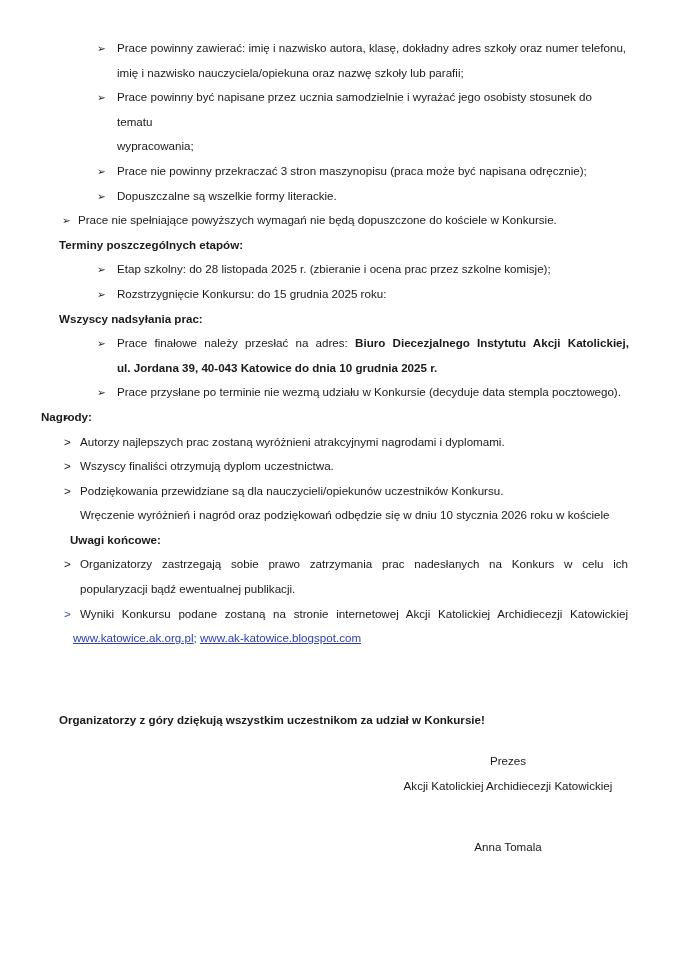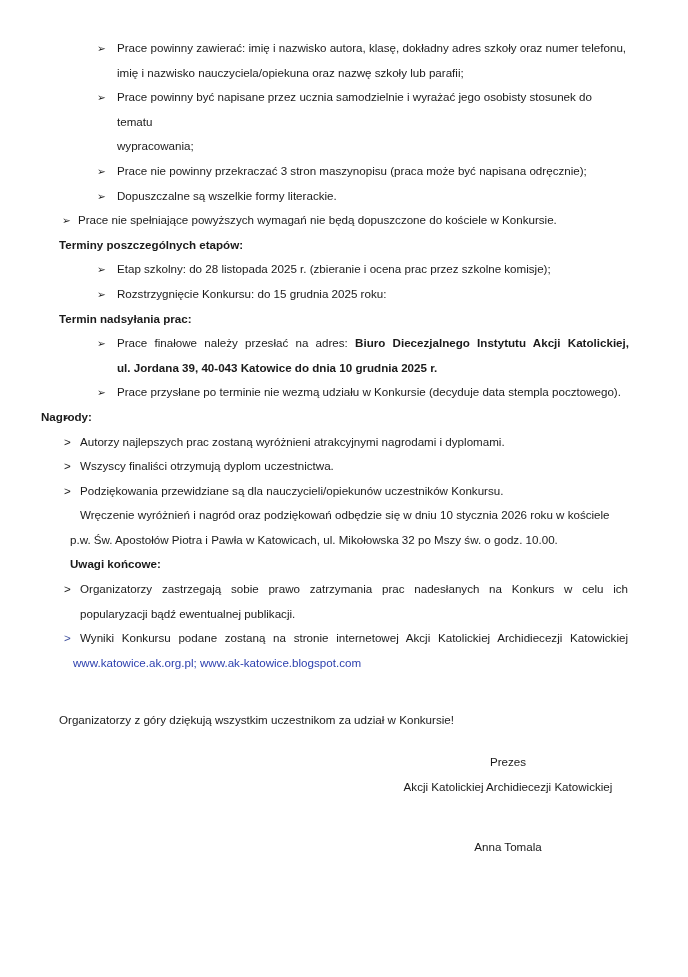--- a/index.html
+++ b/index.html
@@ -34,23 +34,23 @@
   .b2{padding-left:117px;margin-right:59px;}
   .b2 .marker{position:absolute;left:97px;top:0;}
   .marker{line-height:24.6px;}
   .arrow{font-size:10.5px;}
   .gt-blue{color:#40519e;}
   .j{text-align:justify;text-align-last:justify;}
   .bold{font-weight:bold;}
   .wreczenie-l1{margin-left:80px;}
   .wreczenie-l2{margin-left:70px;}
   .link-line{margin-left:73px;}
-  .link{color:#2b3fae;cursor:pointer;}
+  .link{color:#2b3fae;text-decoration:underline;cursor:pointer;}
   .link-sep{color:#2b3fae;}
-  .thanks{margin-left:59px;margin-top:33px;font-weight:normal;}
+  .thanks{margin-left:59px;margin-top:57px;font-weight:bold;}
   .sig{margin-left:388px;width:240px;text-align:center;}
   .sig-role{margin-top:17px;}
   .sig-name{margin-top:36px;}
 </style>
 </head>
 <body>
 
 <div class="page">
 
   <div class="para b2">
@@ -85,21 +85,21 @@
   <div class="para b2">
     <span class="marker arrow">➢</span>
     <span>Etap szkolny: do 28 listopada 2025 r. (zbieranie i ocena prac przez szkolne komisje);</span>
   </div>
 
   <div class="para b2">
     <span class="marker arrow">➢</span>
     <span>Rozstrzygnięcie Konkursu: do 15 grudnia 2025 roku:</span>
   </div>
 
-  <div class="para hd hd-termin-nad">Termin nadsyłania prac:</div>
+  <div class="para hd hd-termin-nad">Wszyscy nadsyłania prac:</div>
 
   <div class="para b2">
     <span class="marker arrow">➢</span>
     <div class="ln j"><span>Prace finałowe należy przesłać na adres: </span><span class="bold">Biuro Diecezjalnego Instytutu Akcji Katolickiej,</span></div>
     <div class="ln bold">ul. Jordana 39, 40-043 Katowice do dnia 10 grudnia 2025 r.</div>
   </div>
 
   <div class="para b2">
     <span class="marker arrow">➢</span>
     <span>Prace przysłane po terminie nie wezmą udziału w Konkursie (decyduje data stempla pocztowego).</span>
@@ -121,21 +121,20 @@
     <span class="marker">&gt;</span>
     <span>Wszyscy finaliści otrzymują dyplom uczestnictwa.</span>
   </div>
 
   <div class="para g1">
     <span class="marker">&gt;</span>
     <span>Podziękowania przewidziane są dla nauczycieli/opiekunów uczestników Konkursu.</span>
   </div>
 
   <div class="para wreczenie-l1">Wręczenie wyróżnień i nagród oraz podziękowań odbędzie się w dniu 10 stycznia 2026 roku w kościele</div>
-  <div class="para wreczenie-l2">p.w. Św. Apostołów Piotra i Pawła w Katowicach, ul. Mikołowska 32 po Mszy św. o godz. 10.00.</div>
 
   <div class="para hd hd-uwagi">Uwagi końcowe:</div>
 
   <div class="para g1">
     <span class="marker">&gt;</span>
     <div class="ln j">Organizatorzy zastrzegają sobie prawo zatrzymania prac nadesłanych na Konkurs w celu ich</div>
     <div class="ln">popularyzacji bądź ewentualnej publikacji.</div>
   </div>
 
   <div class="para g1">

